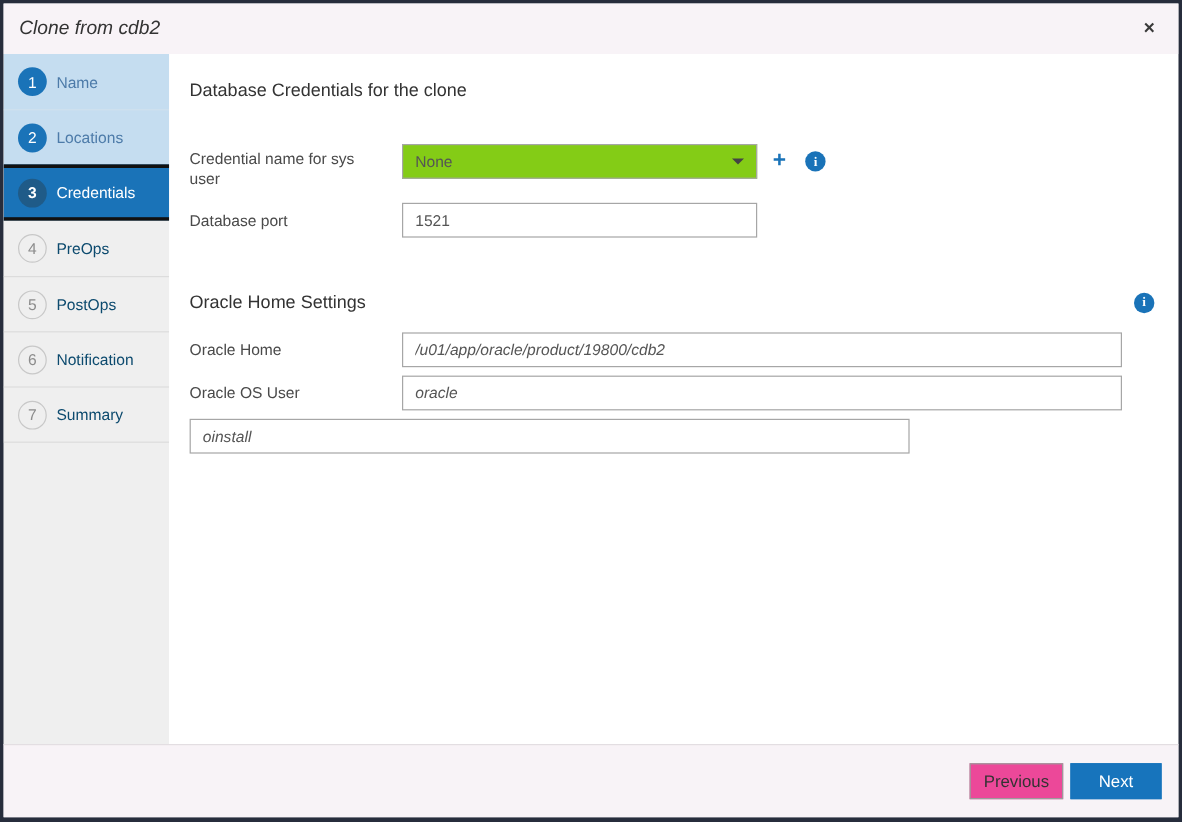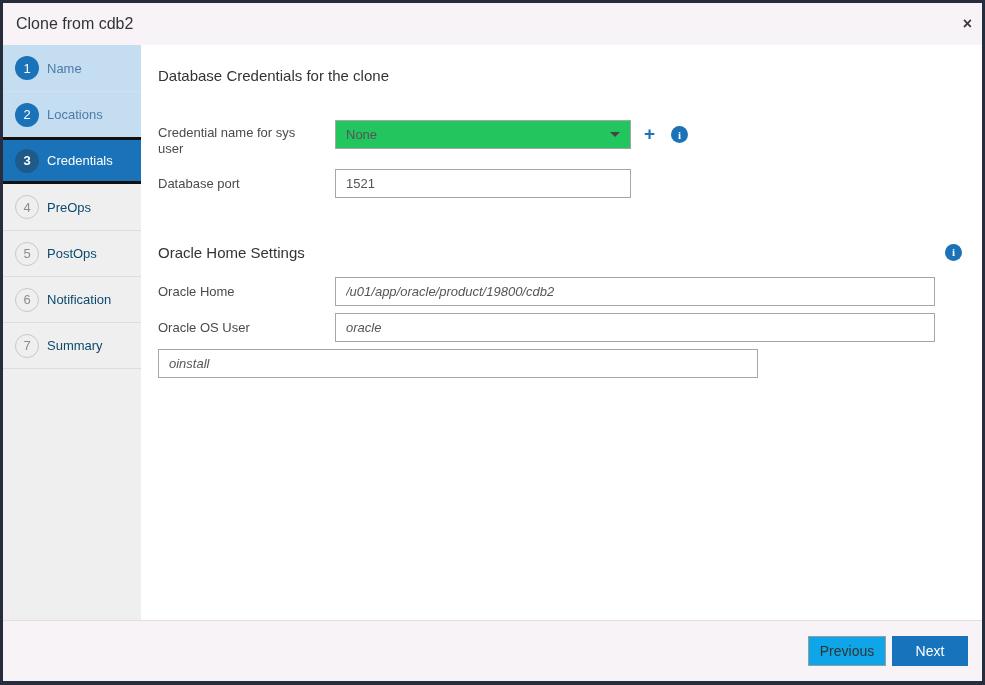--- a/index.html
+++ b/index.html
@@ -12,21 +12,22 @@
     border-bottom-width: 4px;
     display: flex; flex-direction: column;
     background: #ffffff;
   }
 
   
   .titlebar {
     height: 42px; flex: 0 0 42px;
     background: var(--titlebar-bg, #f8f3f7);
     display: flex; align-items: center;
-    padding: 0 10px 0 13px;
+    padding: 0 20px 0 13px;
+    font-style: italic;
   }
   .titlebar .title { font-size: 16px; color: #333; }
   .titlebar .close {
     margin-left: auto; font-size: 16px; color: #3a3a3a;
     cursor: pointer; line-height: 1; font-weight: 600;
   }
 
   
   .body { flex: 1 1 auto; display: flex; overflow: hidden; }
 
@@ -79,21 +80,21 @@
   .row label {
     width: 177px; flex: 0 0 177px;
     font-size: 13px; color: #4a4a4a; line-height: 1.25;
     padding-top: 7px; padding-right: 18px;
   }
   .row.row-wrap { margin-bottom: 11px; margin-top: 36px; }
   .row.row-wrap label { padding-top: 5px; }
 
   .select-box {
     width: 296px; height: 29px;
-    border: 1px solid #a6a6a6; background: #22c55e;
+    border: 1px solid #a6a6a6; background: #84cc16;
     display: flex; align-items: center;
     padding: 0 10px; cursor: pointer;
   }
   .select-box .sel-text { font-size: 13px; color: #555; flex: 1 1 auto; }
   .caret {
     width: 0; height: 0;
     border-left: 5px solid transparent; border-right: 5px solid transparent;
     border-top: 5px solid #444;
   }
 
@@ -125,21 +126,21 @@
     background: var(--titlebar-bg, #f8f3f7);
     border-top: 1px solid #e3dee2;
     display: flex; align-items: center; justify-content: flex-end;
     padding-right: 14px; gap: 6px;
   }
   .btn {
     height: 30px; font-size: 14px; cursor: pointer;
     font-family: "Liberation Sans", sans-serif;
   }
   .btn-previous {
-    width: 78px; background: #0ea5e9; border: 1px solid #9b9b9b; color: #333;
+    width: 78px; background: #ec4899; border: 1px solid #9b9b9b; color: #333;
   }
   .btn-next {
     width: 76px; background: var(--next-btn, #1774bc); border: 1px solid var(--next-btn, #1774bc);
     color: #fff;
   }
 </style>
 </head>
 <body>
 
 <div class="dialog">

